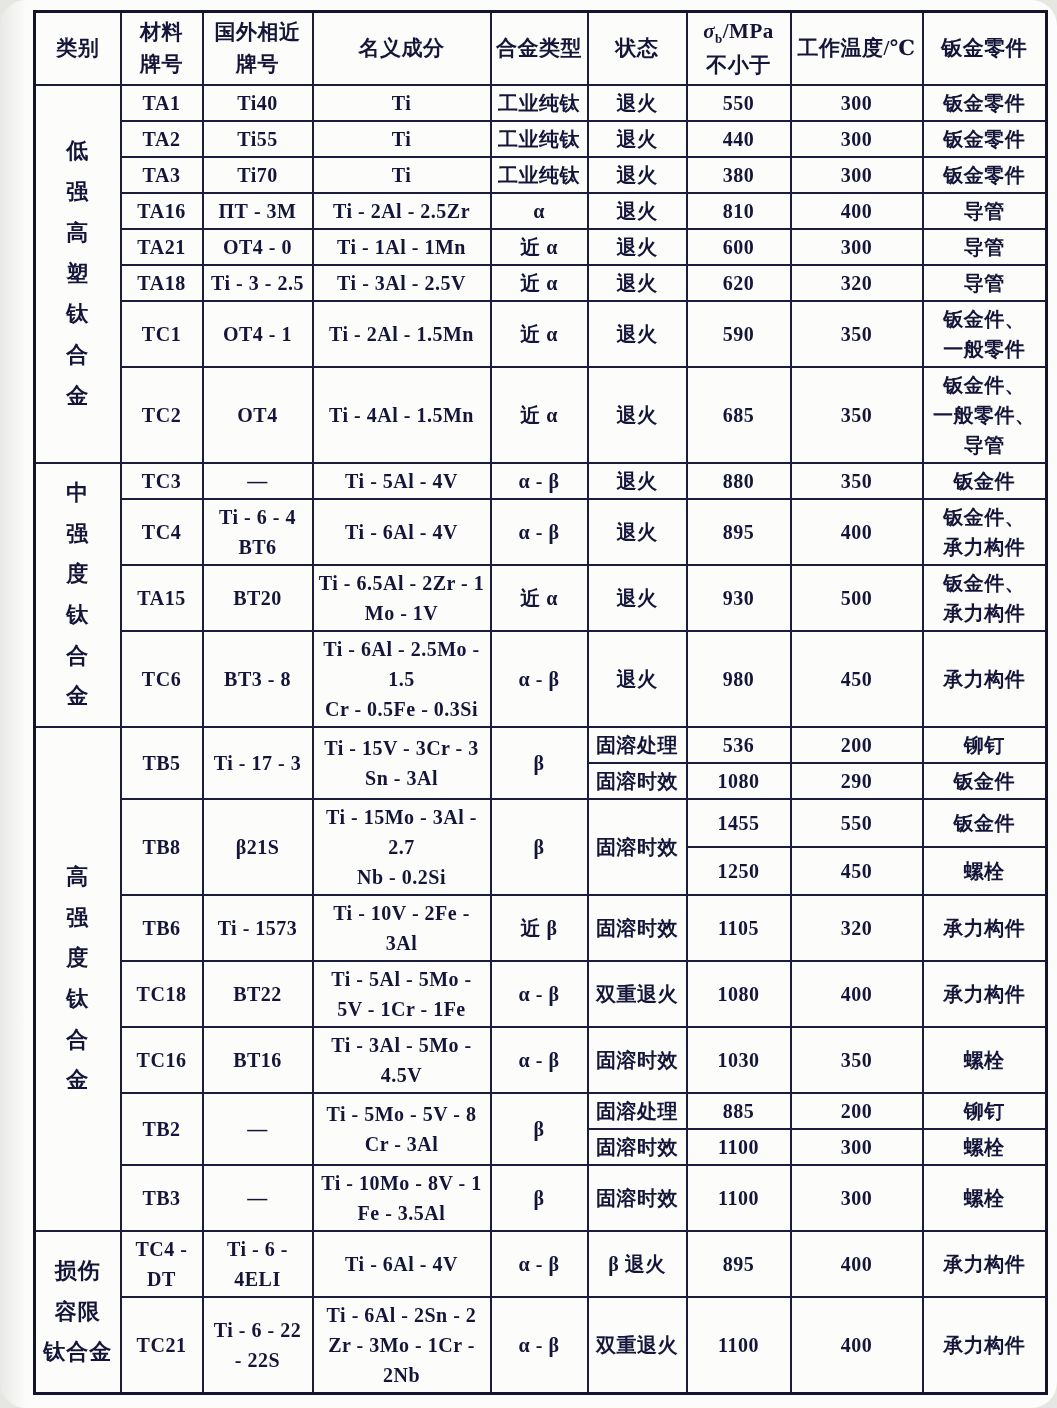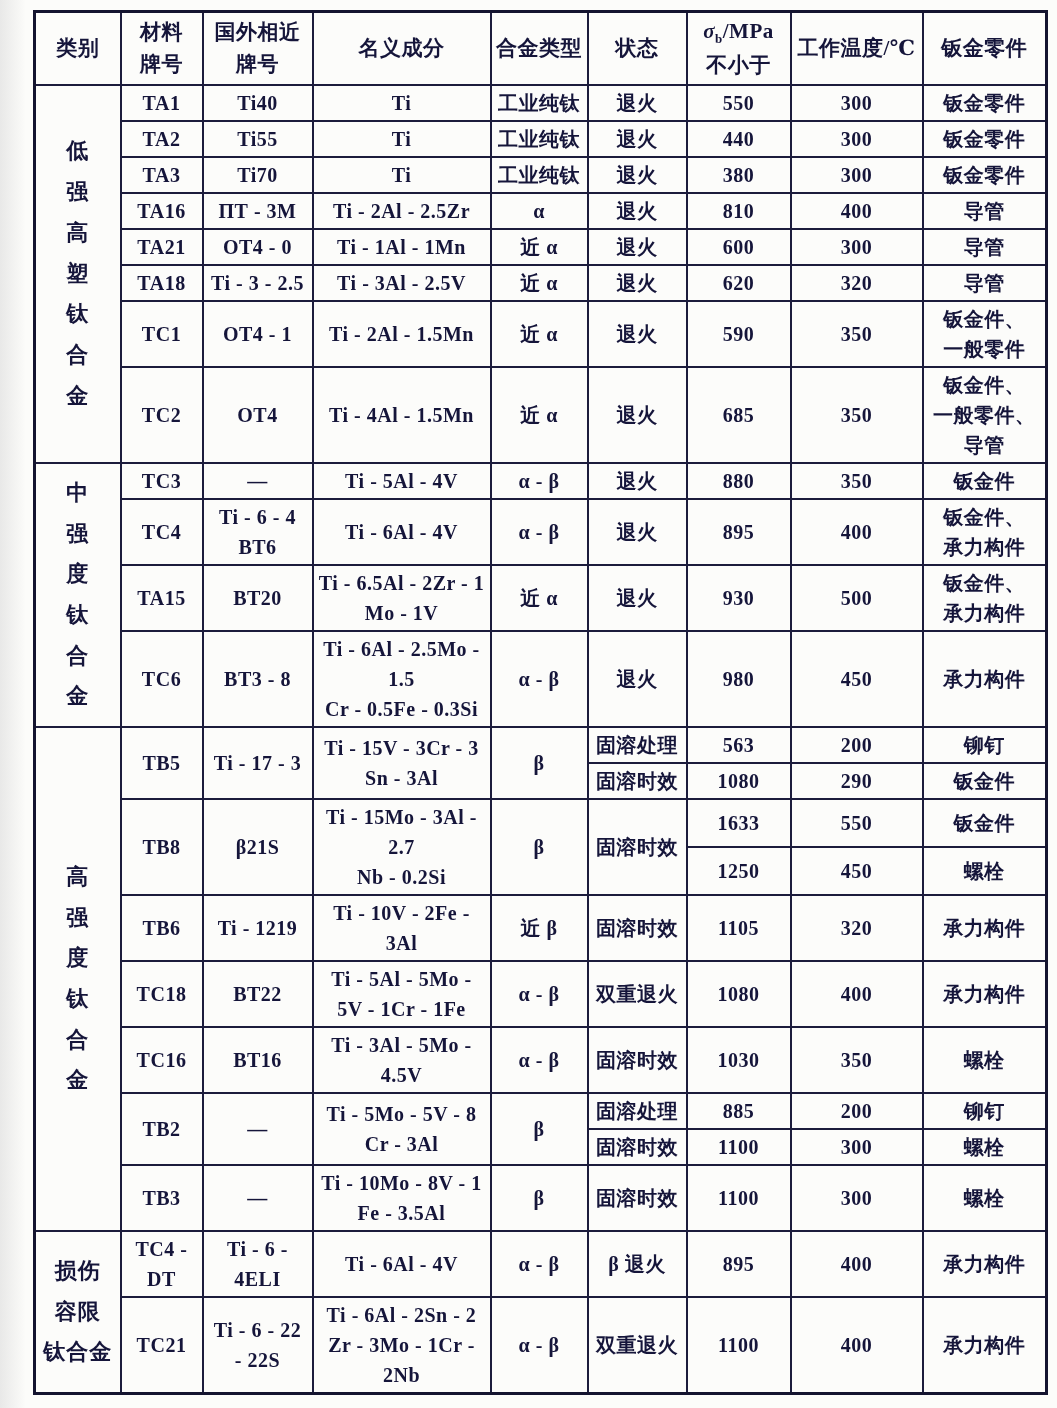--- a/index.html
+++ b/index.html
@@ -3,20 +3,21 @@
 <meta charset="utf-8">
 <style>
   html,body{margin:0;padding:0;background:#e6e6e2;}
   .page{
     position:relative;
     width:1057px;height:1408px;
     background:#fcfcfa;
     overflow:hidden;
     font-family:"Liberation Serif","DejaVu Serif",serif;
     color:#15153a;
+    border-radius:26px;
   }
   .page::before{
     content:"";position:absolute;left:0;top:0;bottom:0;width:26px;
     background:linear-gradient(to right,rgba(60,60,70,0.10),rgba(60,60,70,0));
     pointer-events:none;
   }
   table.tbl{
     position:absolute;left:33px;top:10px;
     width:1012px;height:1385px;
     border-collapse:collapse;table-layout:fixed;
@@ -194,48 +195,48 @@
           <td>450</td>
           <td>承力构件</td>
         </tr>
         <tr>
           <td rowspan="10" class="cat">高<br>强<br>度<br>钛<br>合<br>金</td>
           <td rowspan="2">TB5</td>
           <td rowspan="2">Ti - 17 - 3</td>
           <td rowspan="2">Ti - 15V - 3Cr - 3<br>Sn - 3Al</td>
           <td rowspan="2">β</td>
           <td>固溶处理</td>
-          <td>563</td>
+          <td>536</td>
           <td>200</td>
           <td>铆钉</td>
         </tr>
         <tr>
           <td>固溶时效</td>
           <td>1080</td>
           <td>290</td>
           <td>钣金件</td>
         </tr>
         <tr>
           <td rowspan="2">TB8</td>
           <td rowspan="2">β21S</td>
           <td rowspan="2">Ti - 15Mo - 3Al - 2.7<br>Nb - 0.2Si</td>
           <td rowspan="2">β</td>
           <td rowspan="2">固溶时效</td>
-          <td>1633</td>
+          <td>1455</td>
           <td>550</td>
           <td>钣金件</td>
         </tr>
         <tr>
           <td>1250</td>
           <td>450</td>
           <td>螺栓</td>
         </tr>
         <tr>
           <td>TB6</td>
-          <td>Ti - 1219</td>
+          <td>Ti - 1573</td>
           <td>Ti - 10V - 2Fe - 3Al</td>
           <td>近 β</td>
           <td>固溶时效</td>
           <td>1105</td>
           <td>320</td>
           <td>承力构件</td>
         </tr>
         <tr>
           <td>TC18</td>
           <td>BT22</td>

